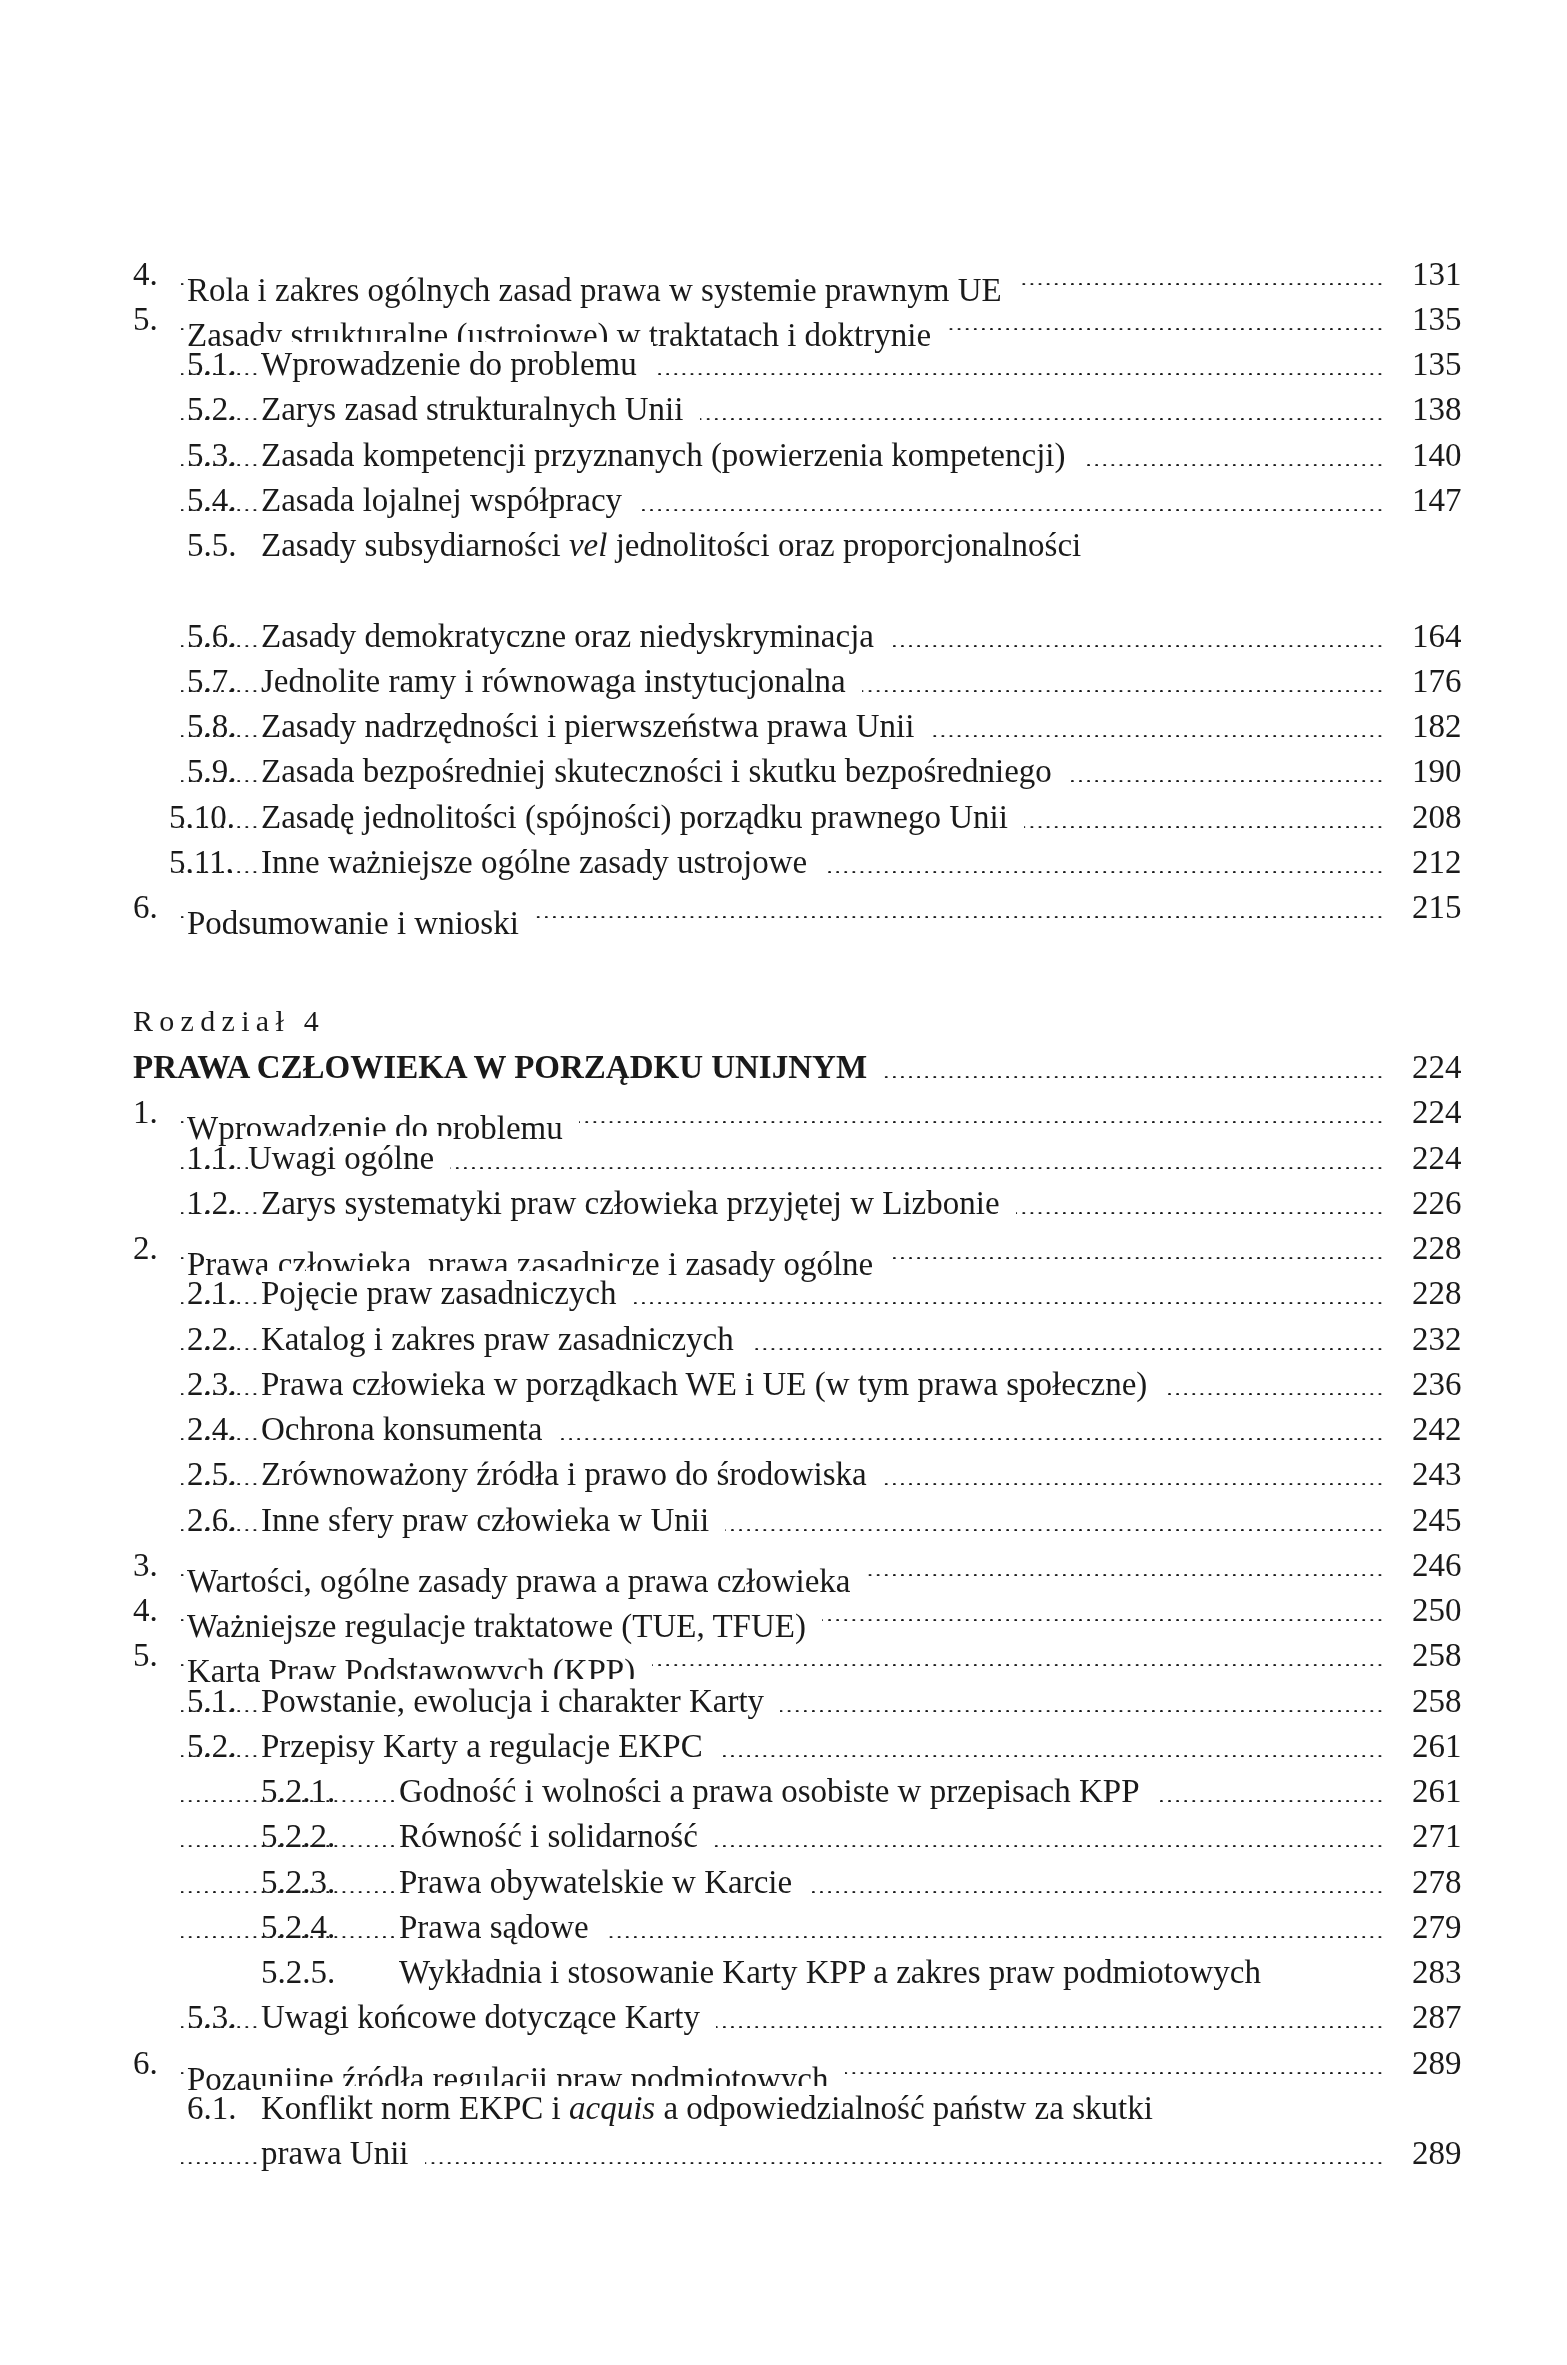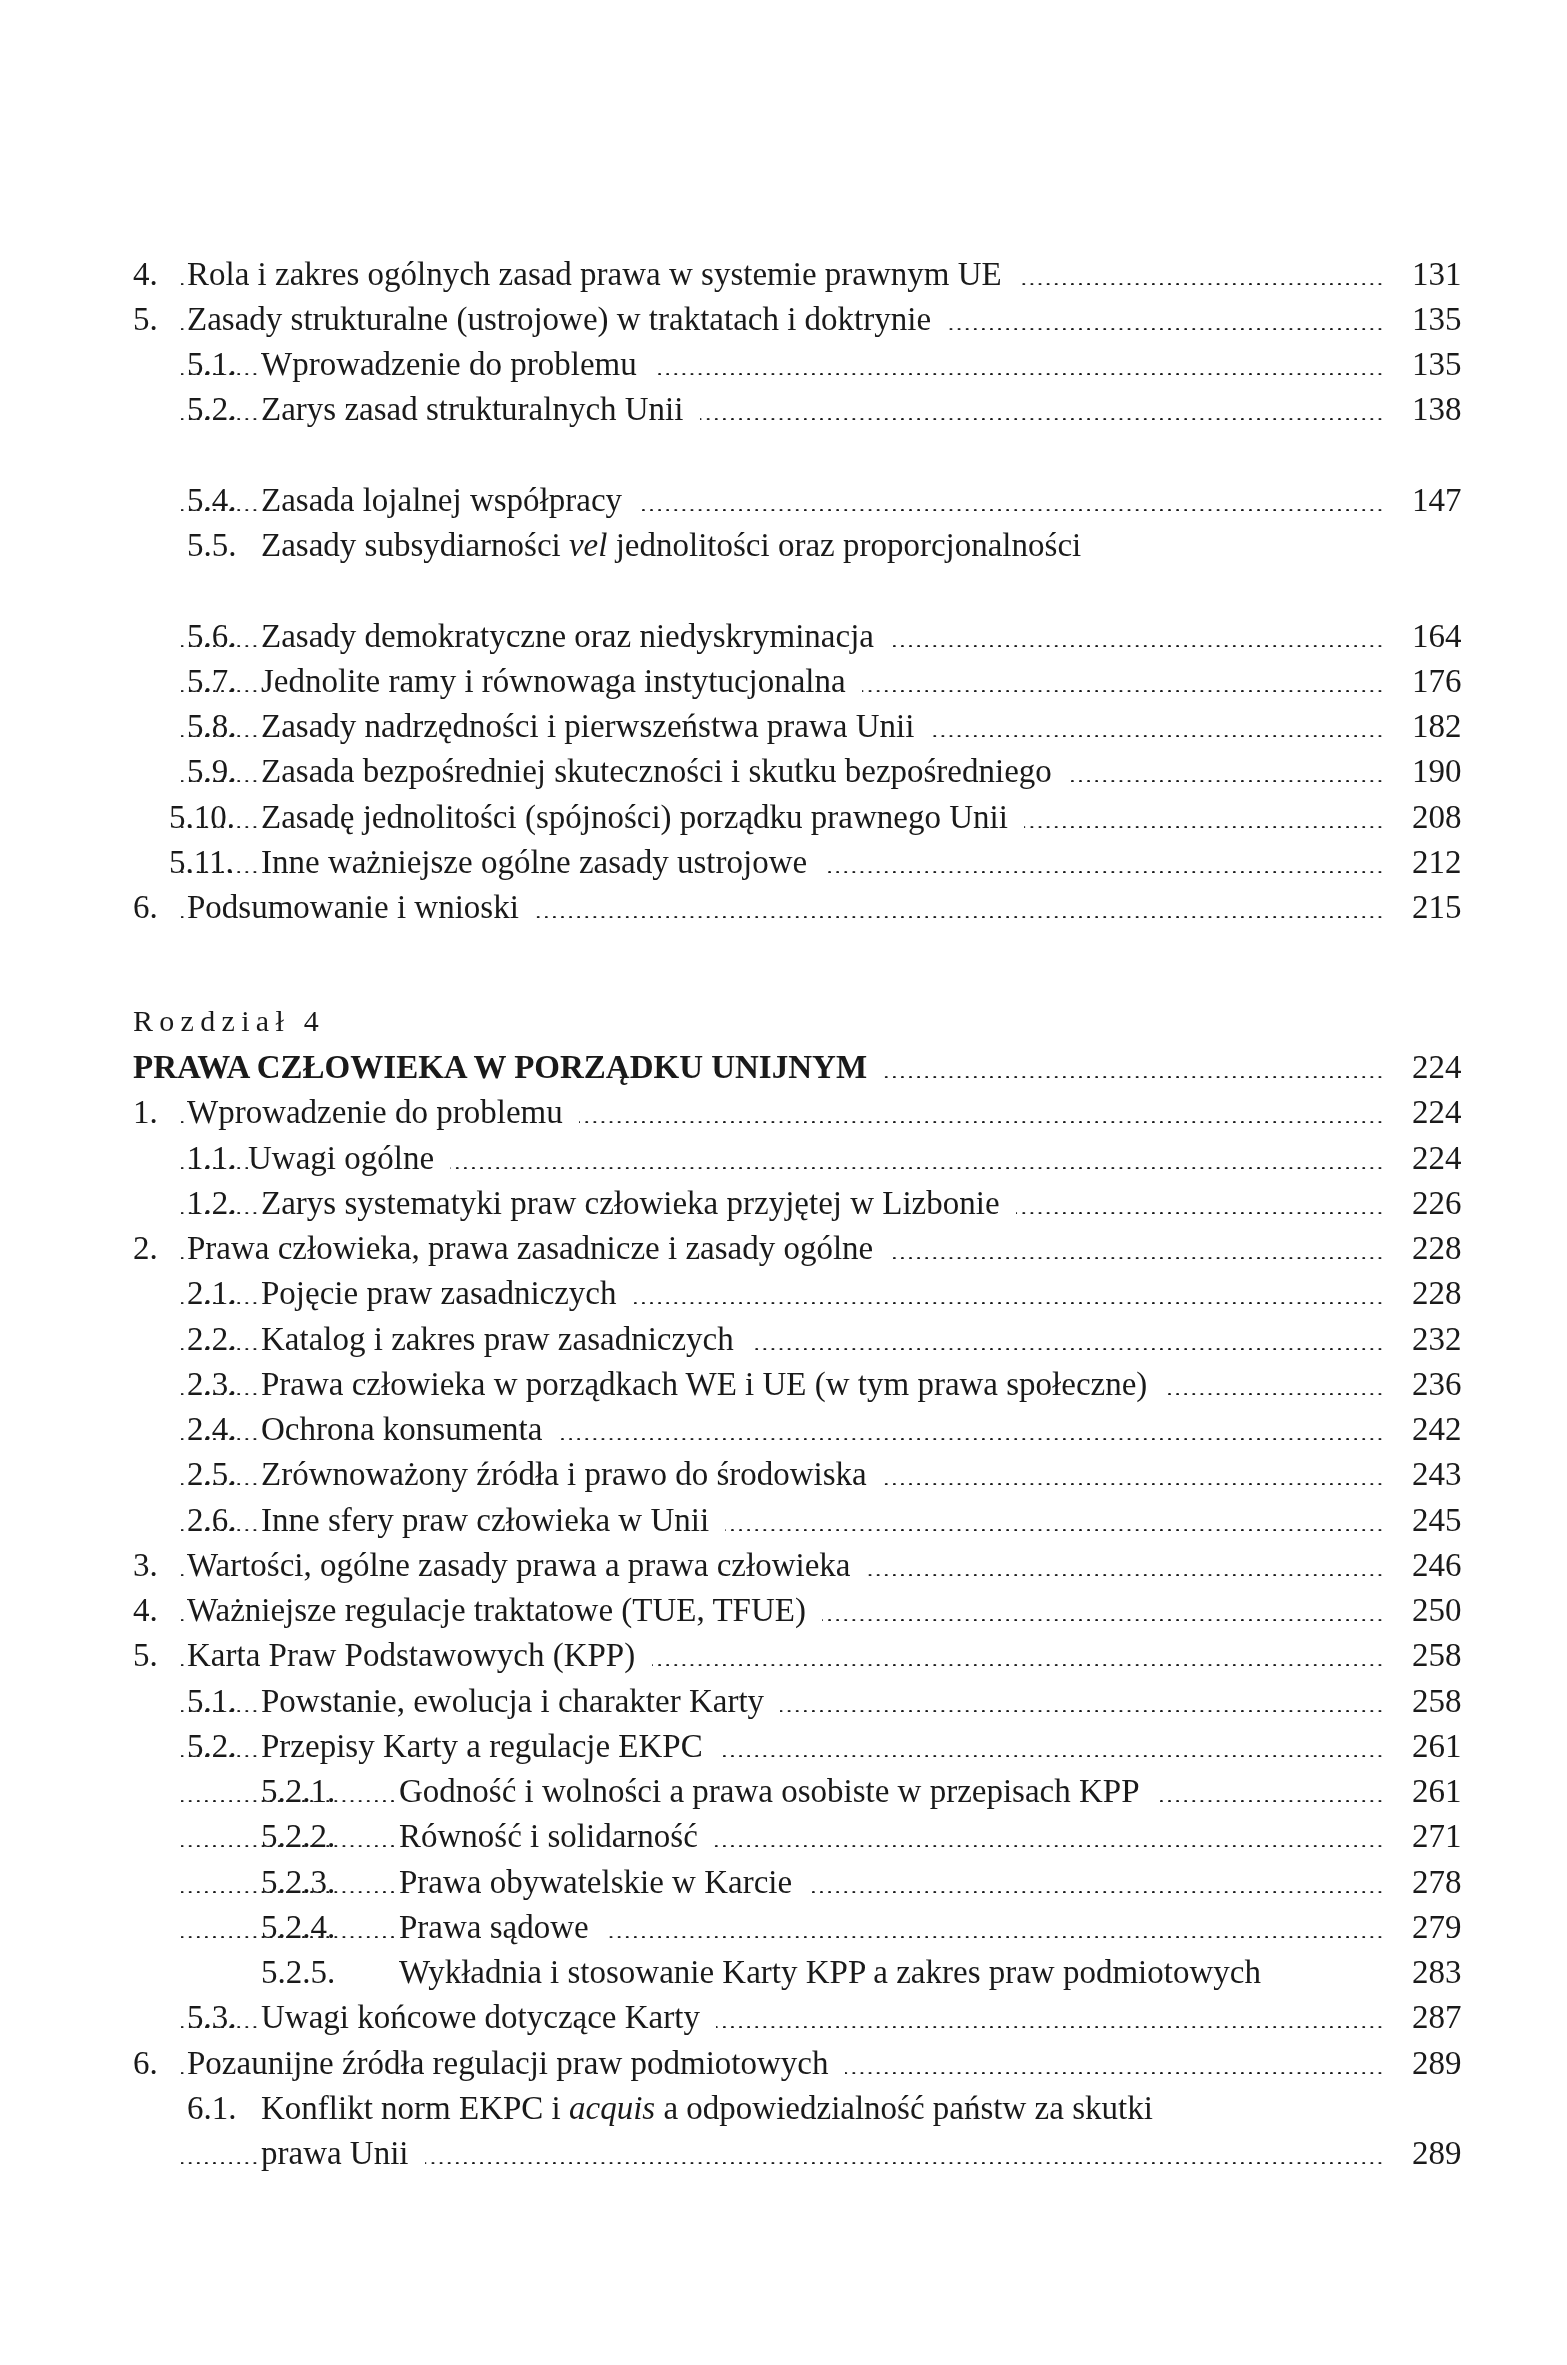--- a/index.html
+++ b/index.html
@@ -20,21 +20,21 @@
     right:183px; left:181px;
   }
   .leader::before {
     content:"";
     position:absolute; left:0; right:0; bottom:11.8px; height:2.7px;
     background-image: radial-gradient(circle, #1a1a1a 1.2px, transparent 1.4px);
     background-size:8.1px 2.7px; background-repeat:repeat-x; background-position:right bottom;
   }
   .page-no { position:absolute; top:0; right:101px; width:54px; background:#fff; }
   .l1 .num { left:133px; }
-  .l1 .title { left:187px; }
+  .l1 .title { left:187px;margin-top:16px; }
   .l2 .num { left:187px; }
   .l2 .title { left:261px; }
   .l2n .num { left:169px; }
   .l2n .title { left:261px; }
   .l3 .num { left:261px; }
   .l3 .title { left:399px; }
   .chap .title { left:133px; font-weight:bold; }
   .chapter-label {
     position:absolute; left:133px; font-size:30px; letter-spacing:6.3px; line-height:45px;
   }
@@ -62,20 +62,26 @@
     <span class="leader"></span>
     <span class="title">Wprowadzenie do problemu</span>
     <span class="page-no">135</span>
   </div>
   <div class="row l2" style="top:387px">
     <span class="num">5.2.</span>
     <span class="leader"></span>
     <span class="title">Zarys zasad strukturalnych Unii</span>
     <span class="page-no">138</span>
   </div>
+  <div class="row l2" style="top:433px">
+    <span class="num">5.3.</span>
+    <span class="leader"></span>
+    <span class="title">Zasada kompetencji przyznanych (powierzenia kompetencji)</span>
+    <span class="page-no">140</span>
+  </div>
   <div class="row l2" style="top:478px">
     <span class="num">5.4.</span>
     <span class="leader"></span>
     <span class="title">Zasada lojalnej współpracy</span>
     <span class="page-no">147</span>
   </div>
   <div class="row l2" style="top:523px">
     <span class="num">5.5.</span>
     <span class="title"><span>Zasady subsydiarności </span><em>vel</em><span> jednolitości oraz proporcjonalności</span></span>
   </div>

